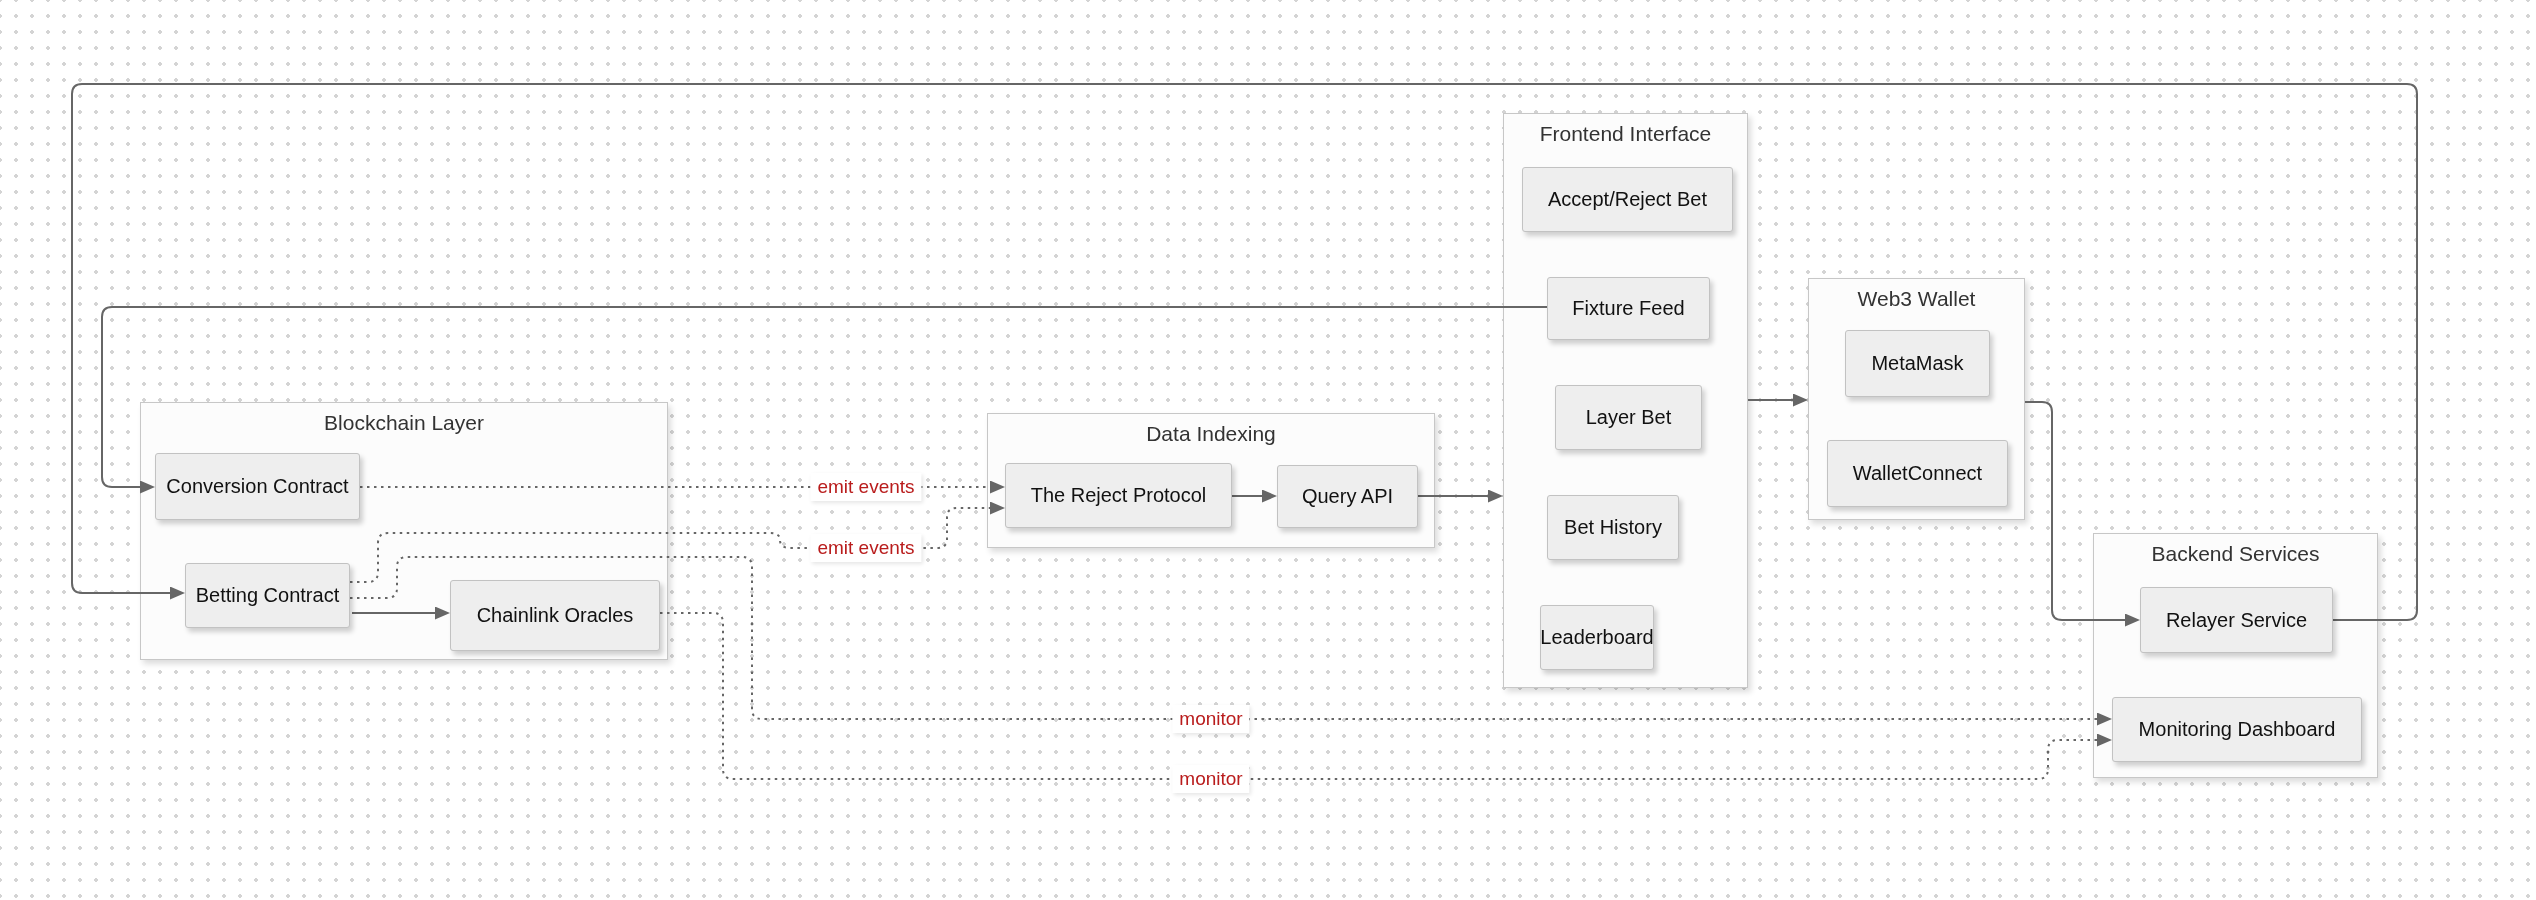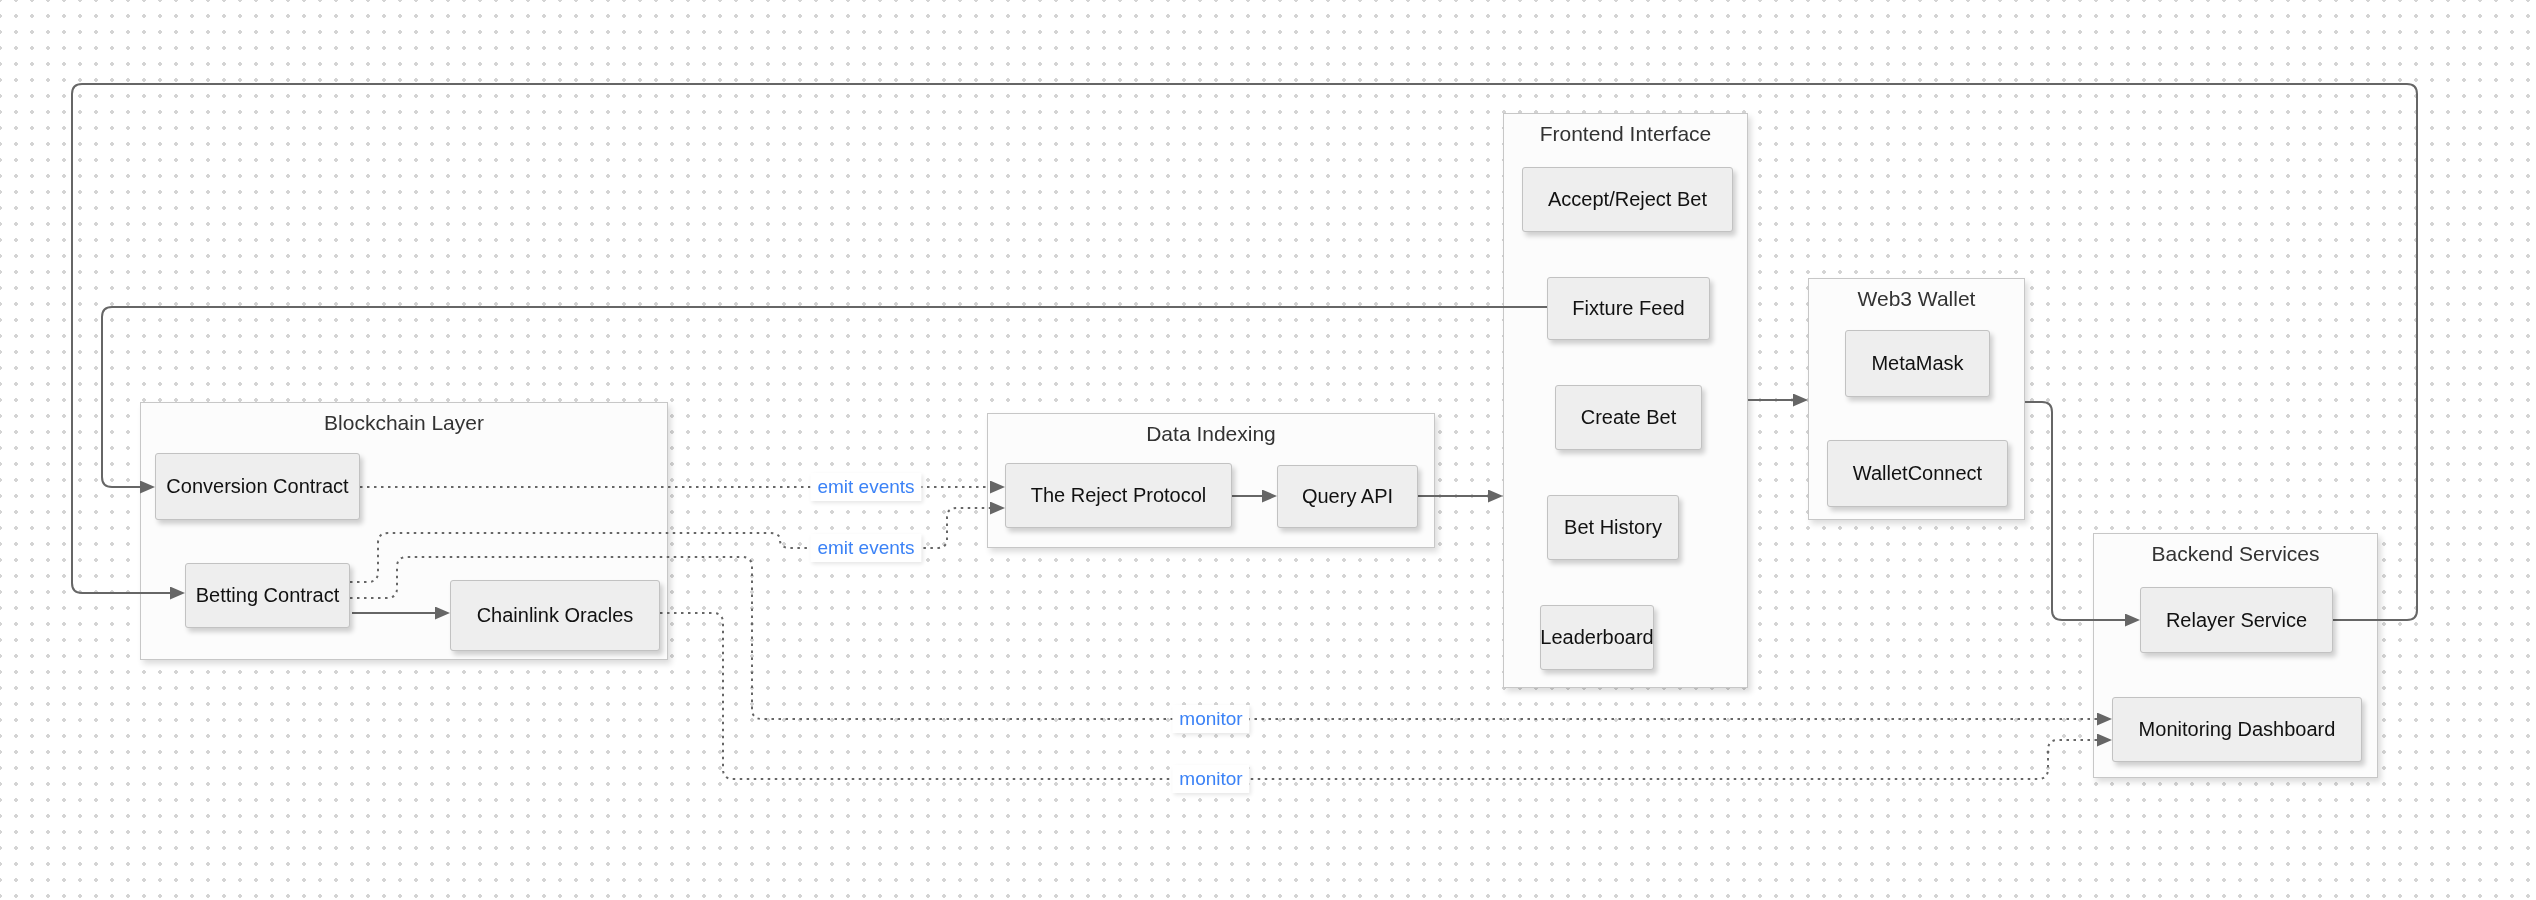--- a/index.html
+++ b/index.html
@@ -50,21 +50,21 @@
     pointer-events: none;
   }
   .edge-solid { fill: none; stroke: #666666; stroke-width: 2px; }
   .edge-dotted { fill: none; stroke: #666666; stroke-width: 2px; stroke-dasharray: 2.5 4.5; }
   .edge-label {
     position: absolute;
     transform: translate(-50%, -50%);
     background: #ffffff;
     padding: 3px 7px;
     font-size: 19px;
-    color: #3b82f6;
+    color: #b91c1c;
     box-shadow: 2px 2px 4px rgba(0,0,0,0.10);
     white-space: nowrap;
   }
 </style>
 </head>
 <body>
 
 <div id="canvas">
 
   <div class="group" style="left:140px;top:402px;width:528px;height:258px">
@@ -134,21 +134,21 @@
     <span>Query API</span>
   </div>
 
   <div class="node" style="left:1547px;top:277px;width:163px;height:63px">
     <span>Fixture Feed</span>
   </div>
   <div class="node" style="left:1522px;top:167px;width:211px;height:65px">
     <span>Accept/Reject Bet</span>
   </div>
   <div class="node" style="left:1555px;top:385px;width:147px;height:65px">
-    <span>Create Bet</span>
+    <span>Layer Bet</span>
   </div>
   <div class="node" style="left:1547px;top:495px;width:132px;height:65px">
     <span>Bet History</span>
   </div>
   <div class="node" style="left:1540px;top:605px;width:114px;height:65px">
     <span>Leaderboard</span>
   </div>
 
   <div class="node" style="left:1845px;top:330px;width:145px;height:67px">
     <span>MetaMask</span>

